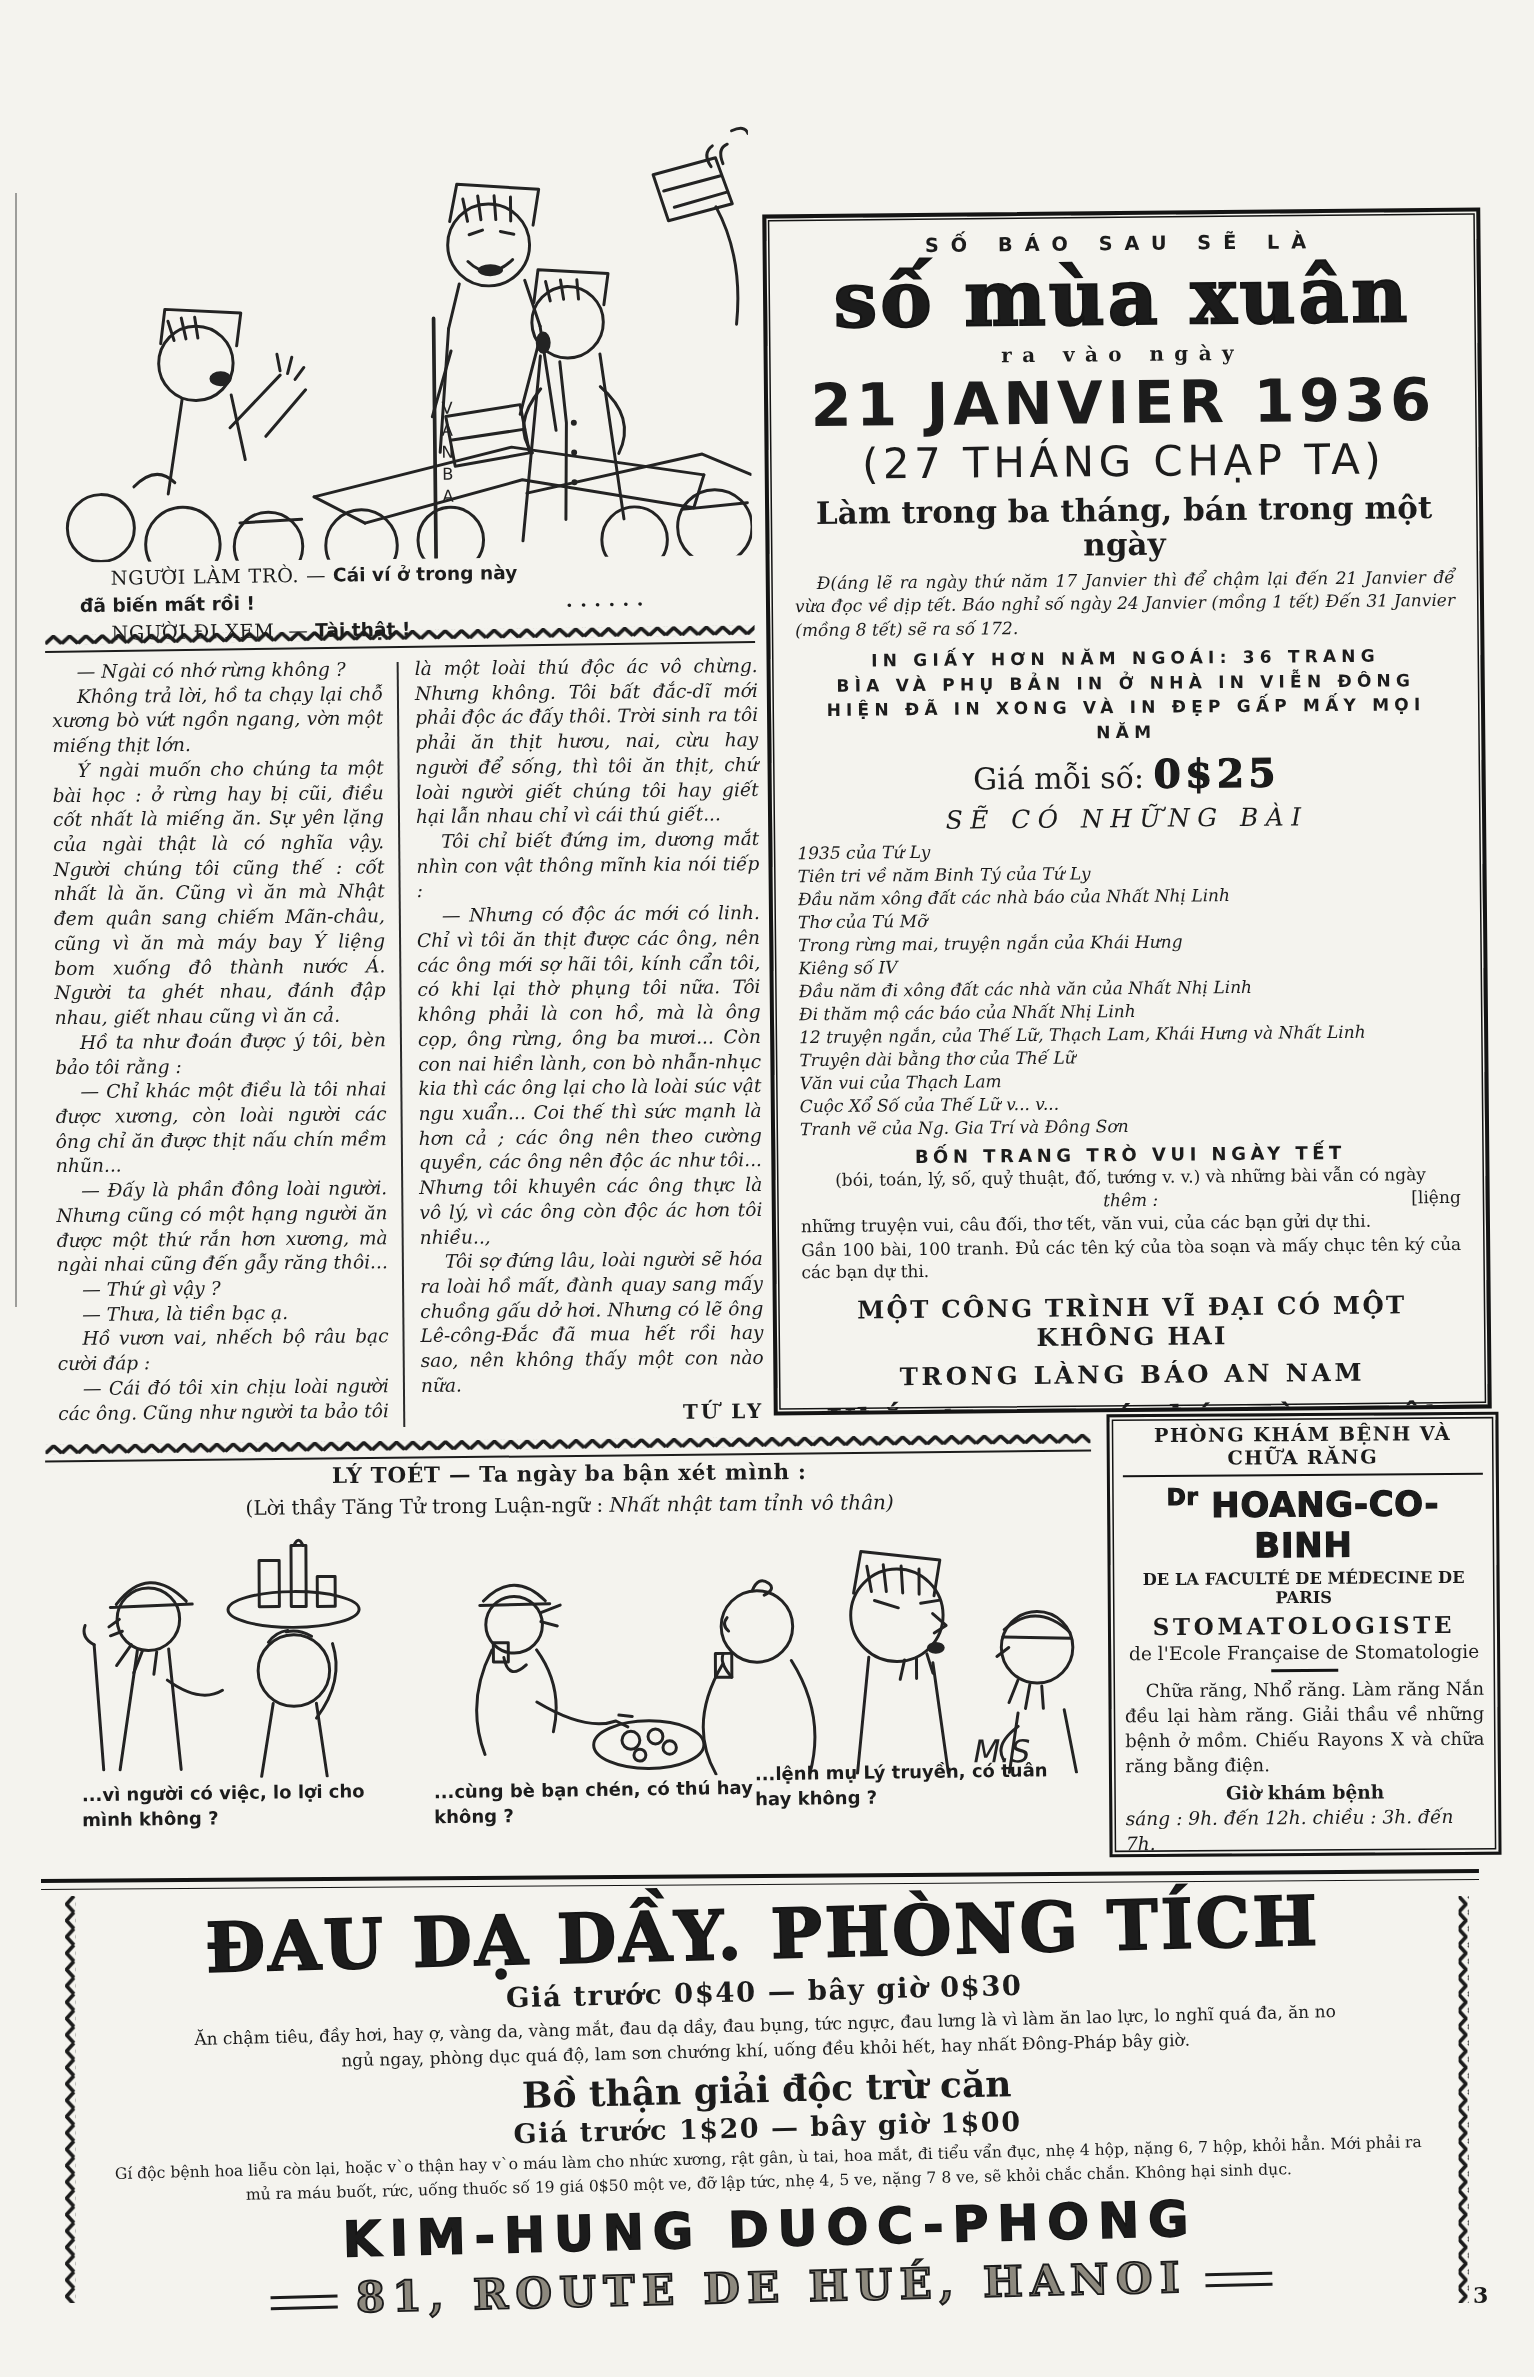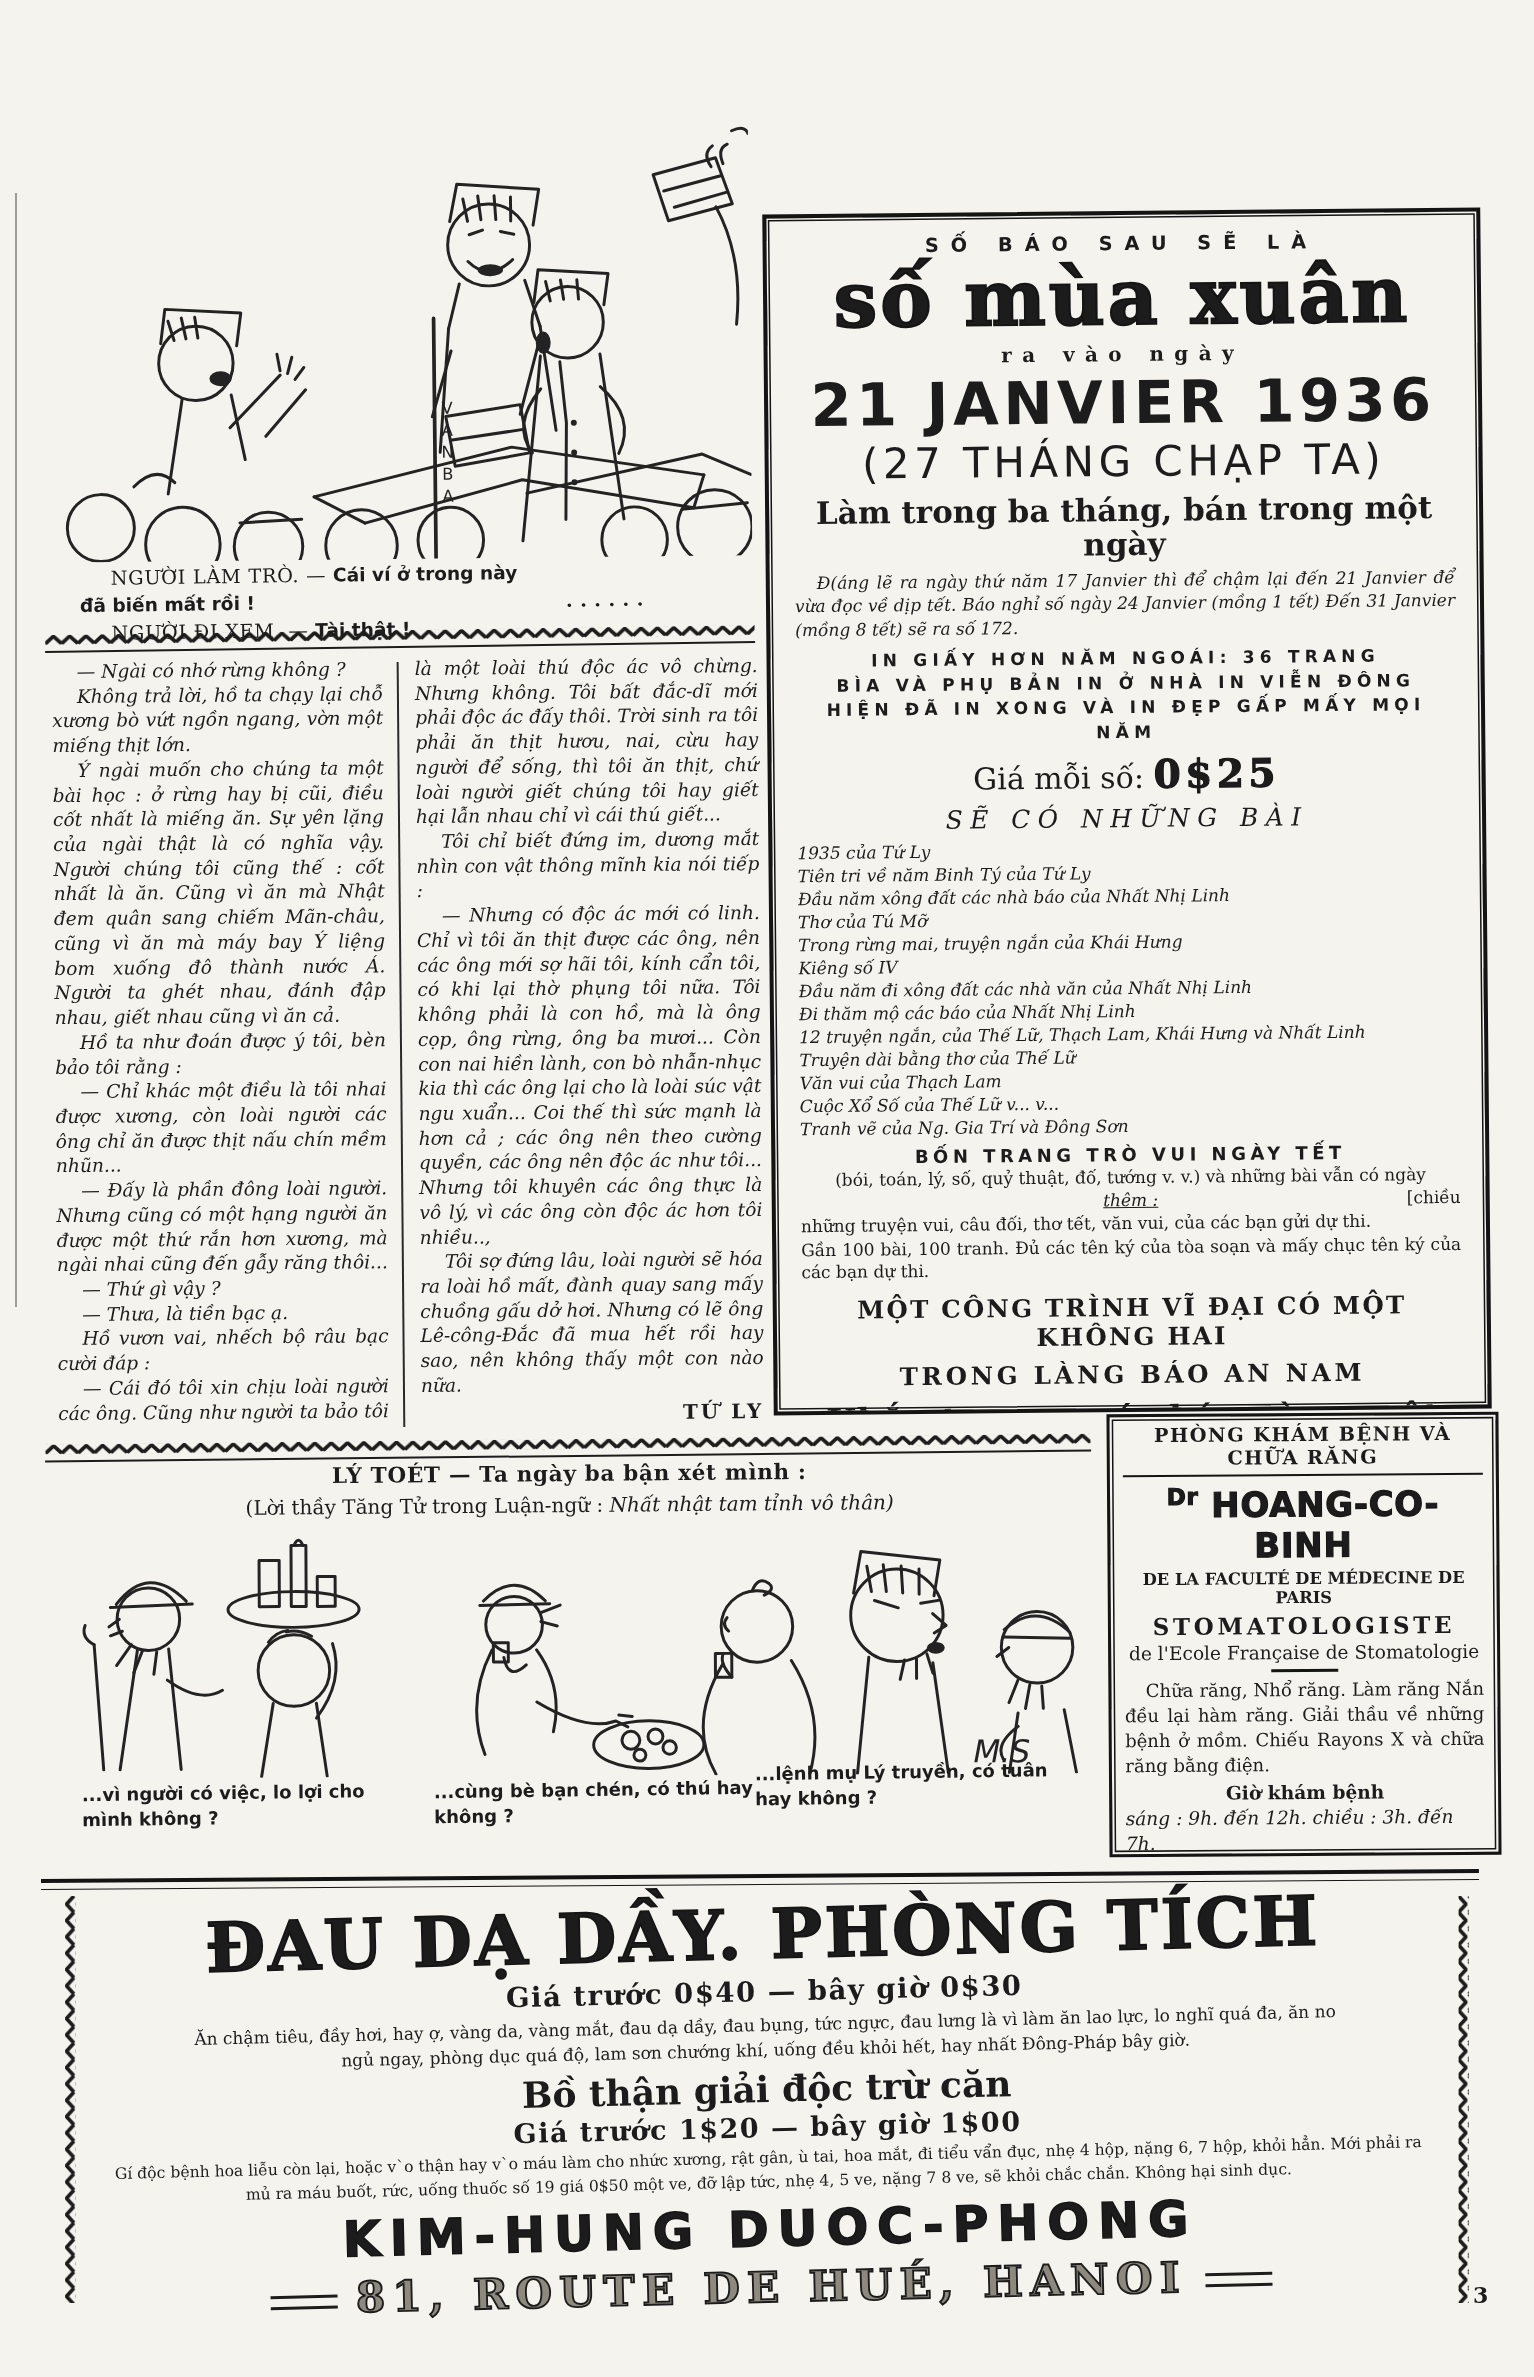--- a/index.html
+++ b/index.html
@@ -46,21 +46,21 @@
   .sa-note{font-style:italic;font-size:17px;line-height:1.4;text-align:justify;margin-top:7.4px;text-indent:22px;}
   .sa-print{font-family:"DejaVu Sans",sans-serif;font-weight:bold;font-size:17px;letter-spacing:5.2px;line-height:1.45;margin-top:6px;}
   .sa-price{font-size:30px;margin-top:6px;}
   .sa-price b{font-size:39px;letter-spacing:4.5px;-webkit-text-stroke:1.1px #151515;}
   .sa-contents{font-style:italic;font-size:25px;letter-spacing:7.4px;margin-top:7.4px;}
   .sa-items{text-align:left;margin-top:6px;}
   .sa-item{font-style:italic;font-size:17px;line-height:23px;white-space:nowrap;overflow:hidden;}
   .sa-tet-h{font-family:"DejaVu Sans",sans-serif;font-weight:bold;font-size:18px;letter-spacing:4.5px;margin-top:6px;}
   .sa-small{font-size:17px;line-height:1.32;margin-top:1.5px;}
   .sa-them-row{position:relative;font-size:17px;margin-top:1.5px;}
-  .sa-them-row .ins{font-style:italic;text-decoration:underline;}
+  .sa-them-row .ins{font-style:italic;}
   .sa-them-row .brk{position:absolute;right:0;top:0;}
   .sa-small-j{font-size:17px;line-height:1.32;text-align:justify;margin-top:1.5px;}
   .sa-big1{font-weight:bold;font-size:24.5px;letter-spacing:2.2px;margin-top:12px;}
   .sa-big2{font-weight:bold;font-size:24.5px;letter-spacing:3.7px;margin-top:9px;}
   .sa-big3{font-weight:bold;font-size:35px;margin-top:9px;}
   
   #doctor-ad{left:1108px;top:1413px;width:386px;height:437px;border:3.7px solid #141414;
     box-shadow:0 0 0 2.2px #f4f3ee inset,0 0 0 3.7px #141414 inset;
     transform:rotate(-0.4deg);overflow:hidden;}
   #doctor-ad .inner{padding:7.4px 13.4px;text-align:center;}
@@ -244,21 +244,21 @@
       <div class="sa-item">Đầu năm đi xông đất các nhà văn của Nhất Nhị Linh</div>
       <div class="sa-item">Đi thăm mộ các báo của Nhất Nhị Linh</div>
       <div class="sa-item">12 truyện ngắn, của Thế Lữ, Thạch Lam, Khái Hưng và Nhất Linh</div>
       <div class="sa-item">Truyện dài bằng thơ của Thế Lữ</div>
       <div class="sa-item">Văn vui của Thạch Lam</div>
       <div class="sa-item">Cuộc Xổ Số của Thế Lữ v... v...</div>
       <div class="sa-item">Tranh vẽ của Ng. Gia Trí và Đông Sơn</div>
     </div>
     <div class="sa-tet-h">BỐN TRANG TRÒ VUI NGÀY TẾT</div>
     <div class="sa-small">(bói, toán, lý, số, quỷ thuật, đố, tướng v. v.) và những bài vẫn có ngày</div>
-    <div class="sa-them-row"><span class="ins">thêm :</span><span class="brk">[chiều</span></div>
+    <div class="sa-them-row"><span class="ins">thêm :</span><span class="brk">[liệng</span></div>
     <div class="sa-small-j">những truyện vui, câu đối, thơ tết, văn vui, của các bạn gửi dự thi.</div>
     <div class="sa-small-j">Gần 100 bài, 100 tranh. Đủ các tên ký của tòa soạn và mấy chục tên ký của các bạn dự thi.</div>
     <div class="sa-big1">MỘT CÔNG TRÌNH VĨ ĐẠI CÓ MỘT KHÔNG HAI</div>
     <div class="sa-big2">TRONG LÀNG BÁO AN NAM</div>
     <div class="sa-big3">Khắp trong nước bán cùng một ngày</div>
 
   </div>
 </div>
 
 <div class="abs" id="lytoet-head">

